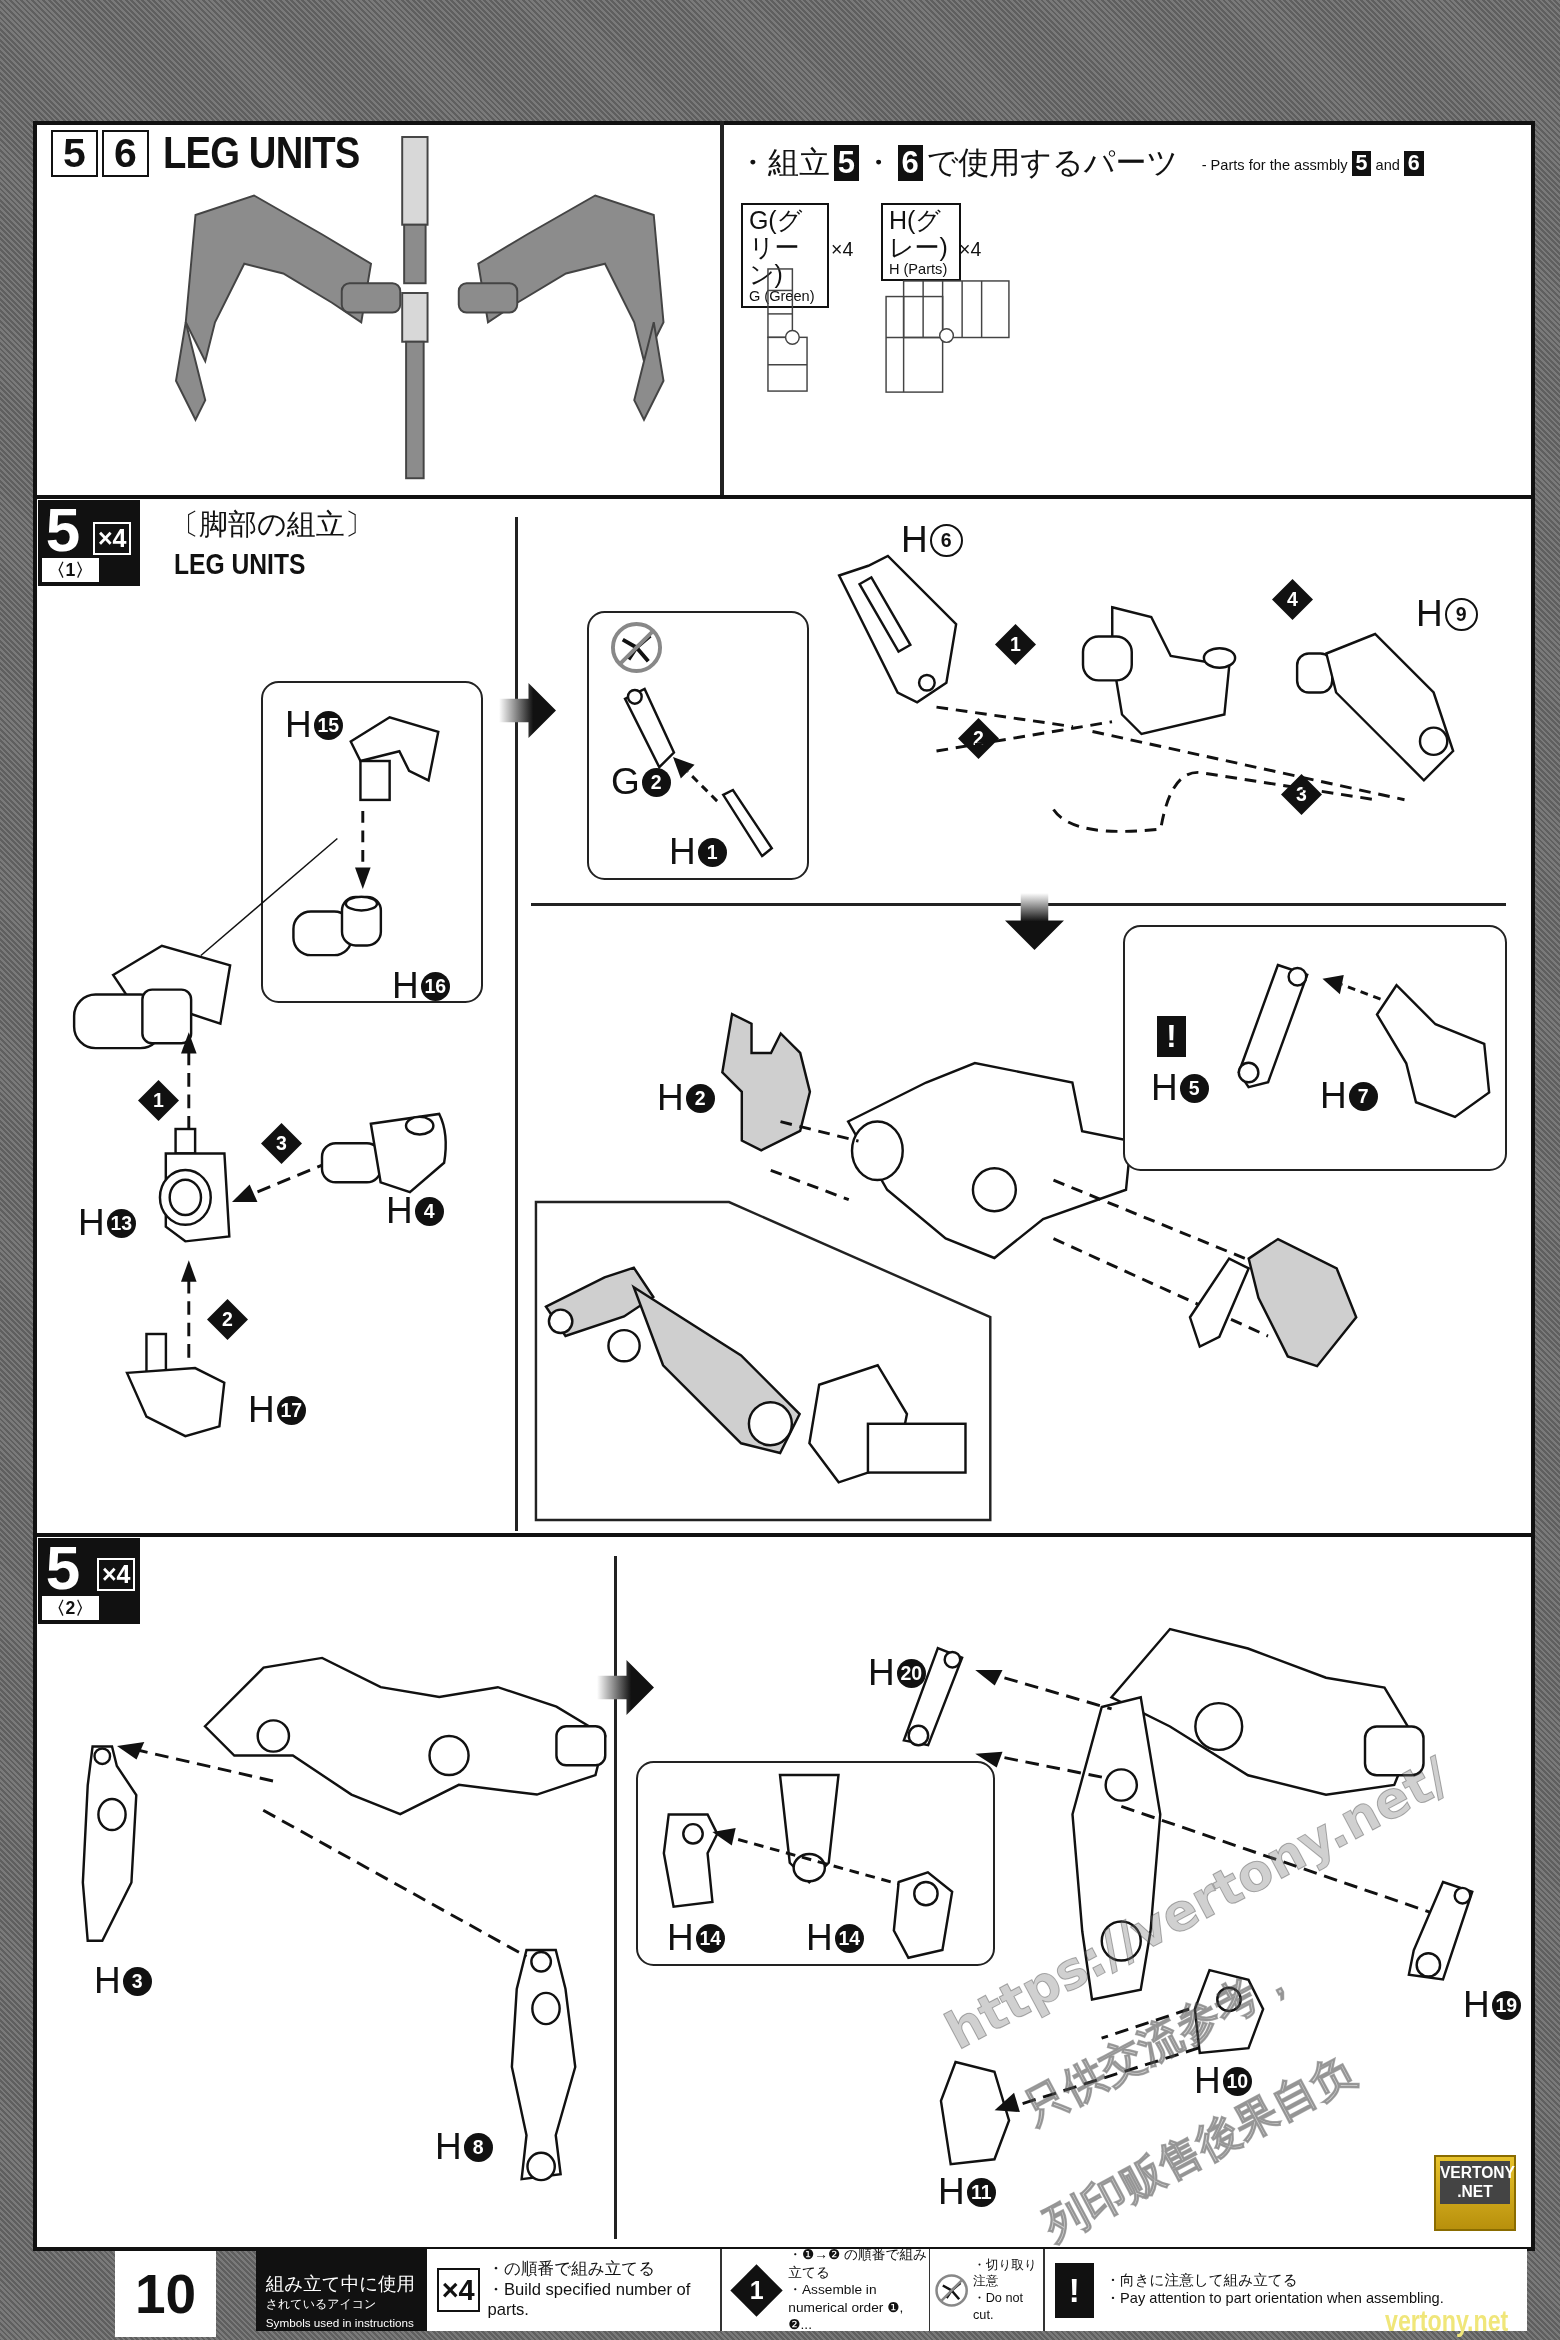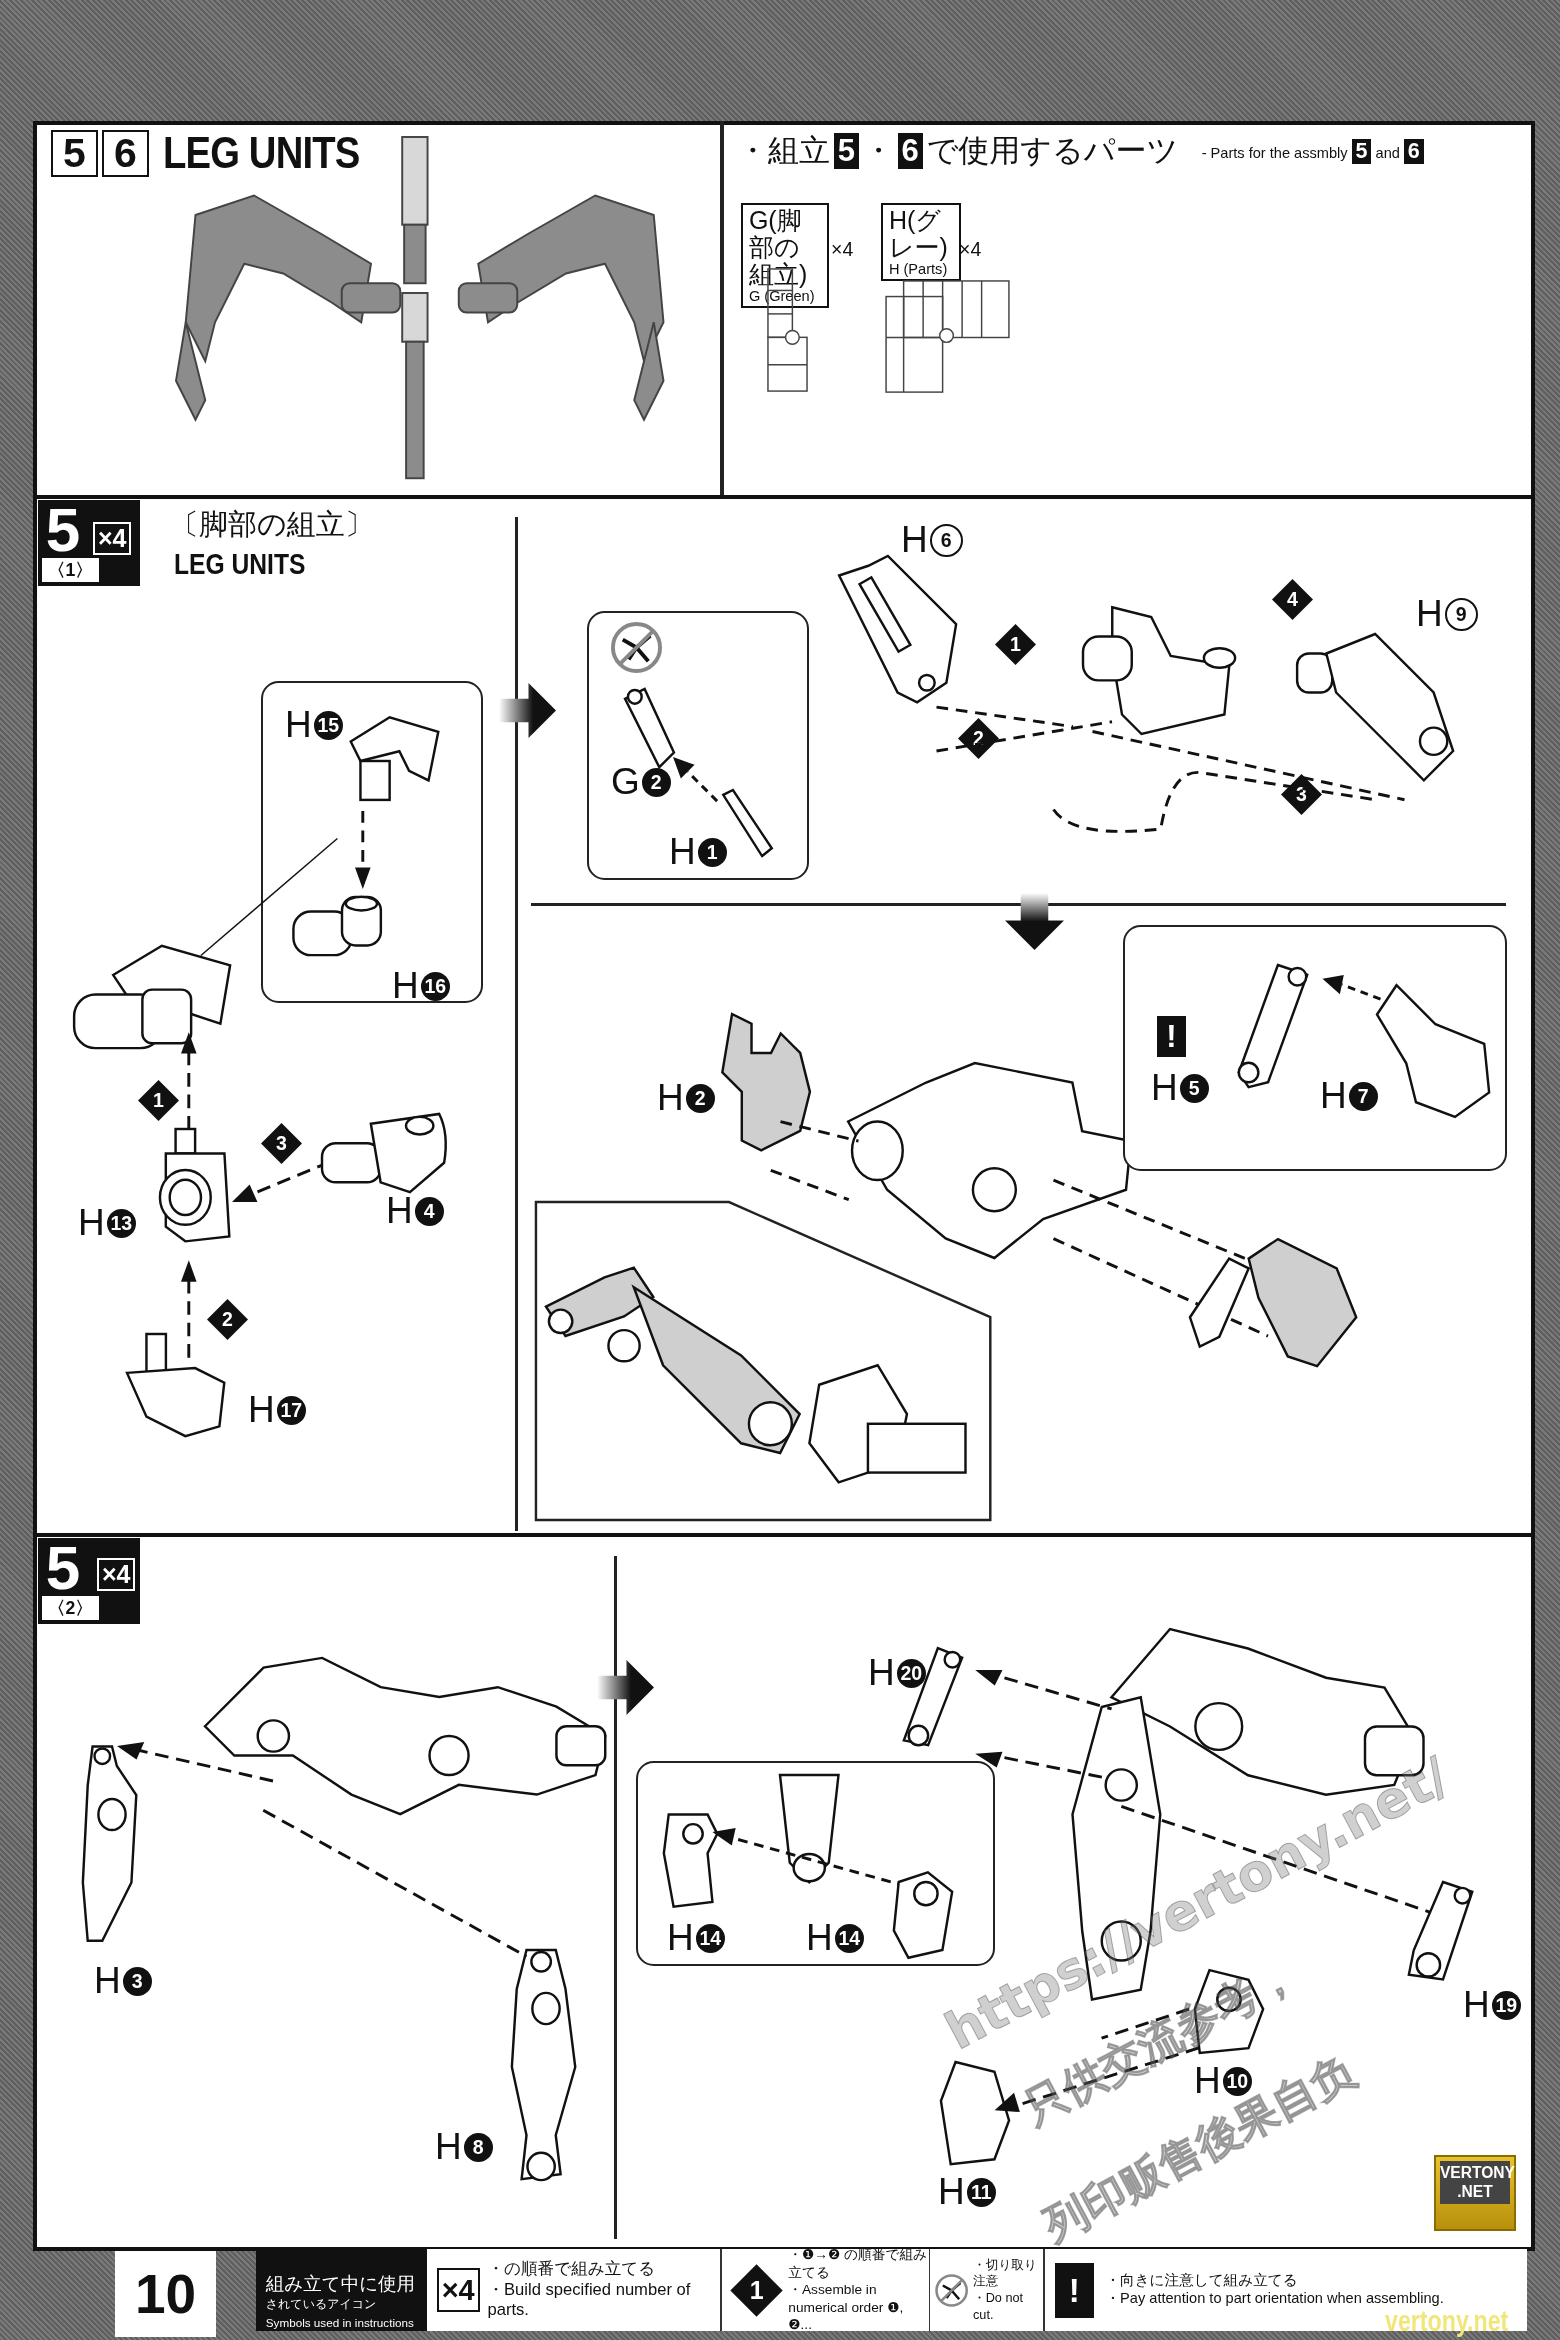--- a/index.html
+++ b/index.html
@@ -55,36 +55,36 @@
     <path d="M500 90 L440 70 L370 110 L320 140 L330 200 L360 180 L410 150 L450 140 L480 200 L490 240 L510 200 Z" transform="translate(-10,0)"></path>
     <path d="M500 200 L480 280 L490 300 L510 260 Z" transform="translate(-10,0)"></path>
     <rect x="290" y="160" width="60" height="30" rx="8"></rect>
     <rect x="232" y="10" width="26" height="90" fill="#d8d8d8"></rect>
     <rect x="234" y="100" width="22" height="60"></rect>
     <rect x="232" y="170" width="26" height="50" fill="#d8d8d8"></rect>
     <rect x="236" y="220" width="18" height="140"></rect>
   </g>
 </svg>
 
-<div class="abs" style="left:737px;top:130px;display:flex;align-items:center;gap:3.9px;font-size:31px;">
+<div class="abs" style="left:737px;top:142px;display:flex;align-items:center;gap:3.9px;font-size:31px;">
   <span>・組立</span>
   <span class="blackbox">5</span>
   <span>・</span>
   <span class="blackbox">6</span>
   <span>で使用するパーツ</span>
   <span style="font-size:14.6px;margin-left:19.5px;">
     <span>- Parts for the assmbly</span>
     <span class="blackbox" style="font-size:21.5px;">5</span>
     <span>and</span>
     <span class="blackbox" style="font-size:21.5px;">6</span>
   </span>
 </div>
 
 <div class="runner-label" style="left:741px;top:203px;width:72px;">
-  <div class="jp">G(脚部の組立)</div>
+  <div class="jp">G(グリーン)</div>
   <div class="en">G (Green)</div>
 </div>
 <div class="qty" style="left:831px;top:238px;">×4</div>
 <svg class="part" style="left:763px;top:267px;" width="49" height="127" viewBox="0 0 50 130">
   <g fill="none" stroke="#444" stroke-width="1.5">
       <rect x="5" y="2" width="25" height="70"></rect>
       <rect x="5" y="72" width="40" height="55"></rect>
       <line x1="5" y1="24" x2="30" y2="24"></line>
       <line x1="5" y1="48" x2="30" y2="48"></line>
       <line x1="5" y1="100" x2="45" y2="100"></line>

